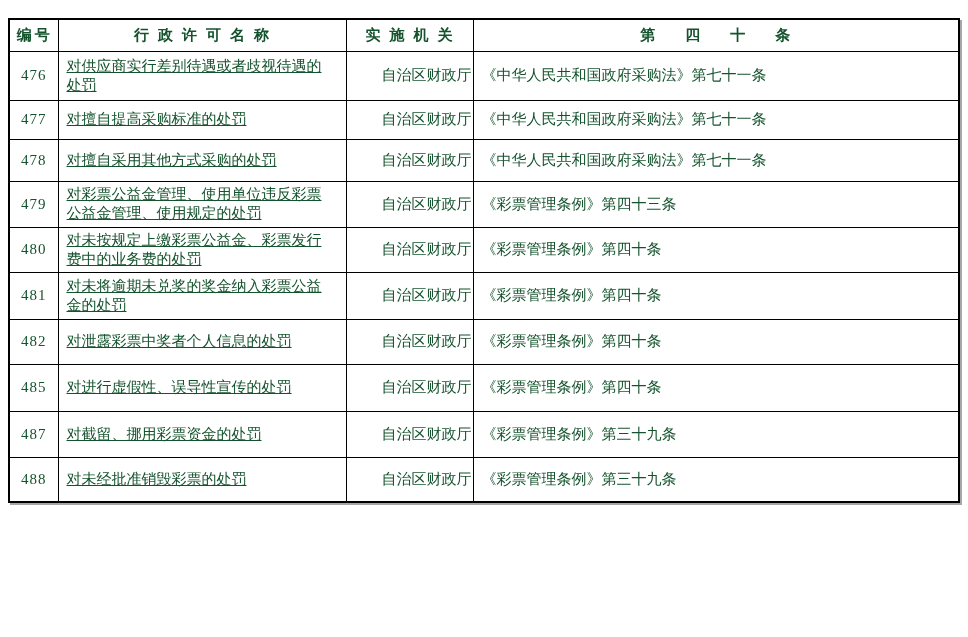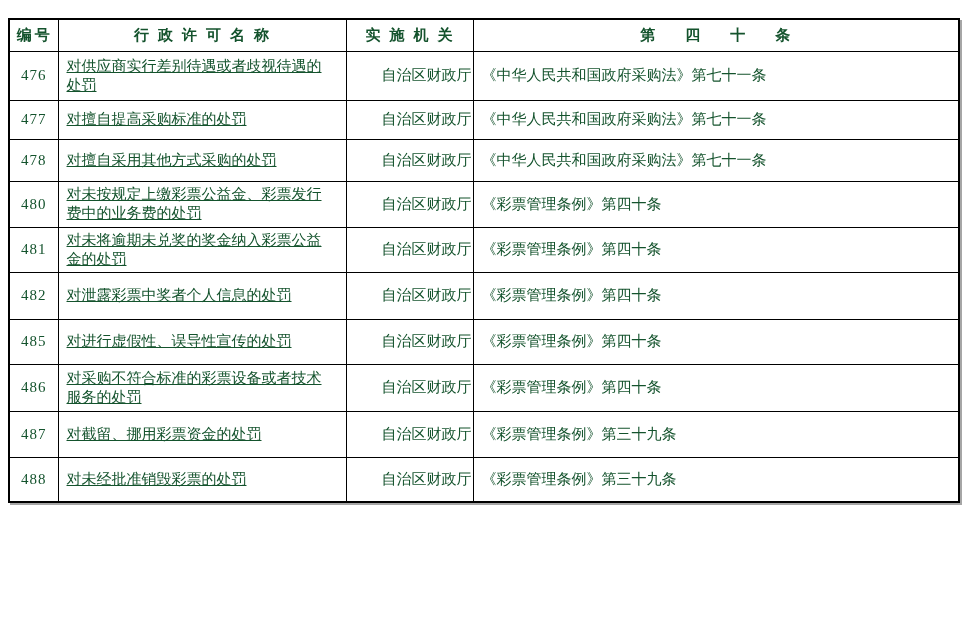--- a/index.html
+++ b/index.html
@@ -115,20 +115,26 @@
         <td class="c-agency">自治区财政厅</td>
         <td class="c-legal">《中华人民共和国政府采购法》第七十一条</td>
       </tr>
       <tr>
         <td class="c-id">478</td>
         <td class="c-name">对擅自采用其他方式采购的处罚</td>
         <td class="c-agency">自治区财政厅</td>
         <td class="c-legal">《中华人民共和国政府采购法》第七十一条</td>
       </tr>
       <tr>
+        <td class="c-id">479</td>
+        <td class="c-name">对彩票公益金管理、使用单位违反彩票公益金管理、使用规定的处罚</td>
+        <td class="c-agency">自治区财政厅</td>
+        <td class="c-legal">《彩票管理条例》第四十三条</td>
+      </tr>
+      <tr>
         <td class="c-id">480</td>
         <td class="c-name">对未按规定上缴彩票公益金、彩票发行费中的业务费的处罚</td>
         <td class="c-agency">自治区财政厅</td>
         <td class="c-legal">《彩票管理条例》第四十条</td>
       </tr>
       <tr>
         <td class="c-id">481</td>
         <td class="c-name">对未将逾期未兑奖的奖金纳入彩票公益金的处罚</td>
         <td class="c-agency">自治区财政厅</td>
         <td class="c-legal">《彩票管理条例》第四十条</td>
@@ -139,26 +145,20 @@
         <td class="c-agency">自治区财政厅</td>
         <td class="c-legal">《彩票管理条例》第四十条</td>
       </tr>
       <tr>
         <td class="c-id">485</td>
         <td class="c-name">对进行虚假性、误导性宣传的处罚</td>
         <td class="c-agency">自治区财政厅</td>
         <td class="c-legal">《彩票管理条例》第四十条</td>
       </tr>
       <tr>
-        <td class="c-id">486</td>
-        <td class="c-name">对采购不符合标准的彩票设备或者技术服务的处罚</td>
-        <td class="c-agency">自治区财政厅</td>
-        <td class="c-legal">《彩票管理条例》第四十条</td>
-      </tr>
-      <tr>
         <td class="c-id">487</td>
         <td class="c-name">对截留、挪用彩票资金的处罚</td>
         <td class="c-agency">自治区财政厅</td>
         <td class="c-legal">《彩票管理条例》第三十九条</td>
       </tr>
       <tr>
         <td class="c-id">488</td>
         <td class="c-name">对未经批准销毁彩票的处罚</td>
         <td class="c-agency">自治区财政厅</td>
         <td class="c-legal">《彩票管理条例》第三十九条</td>

